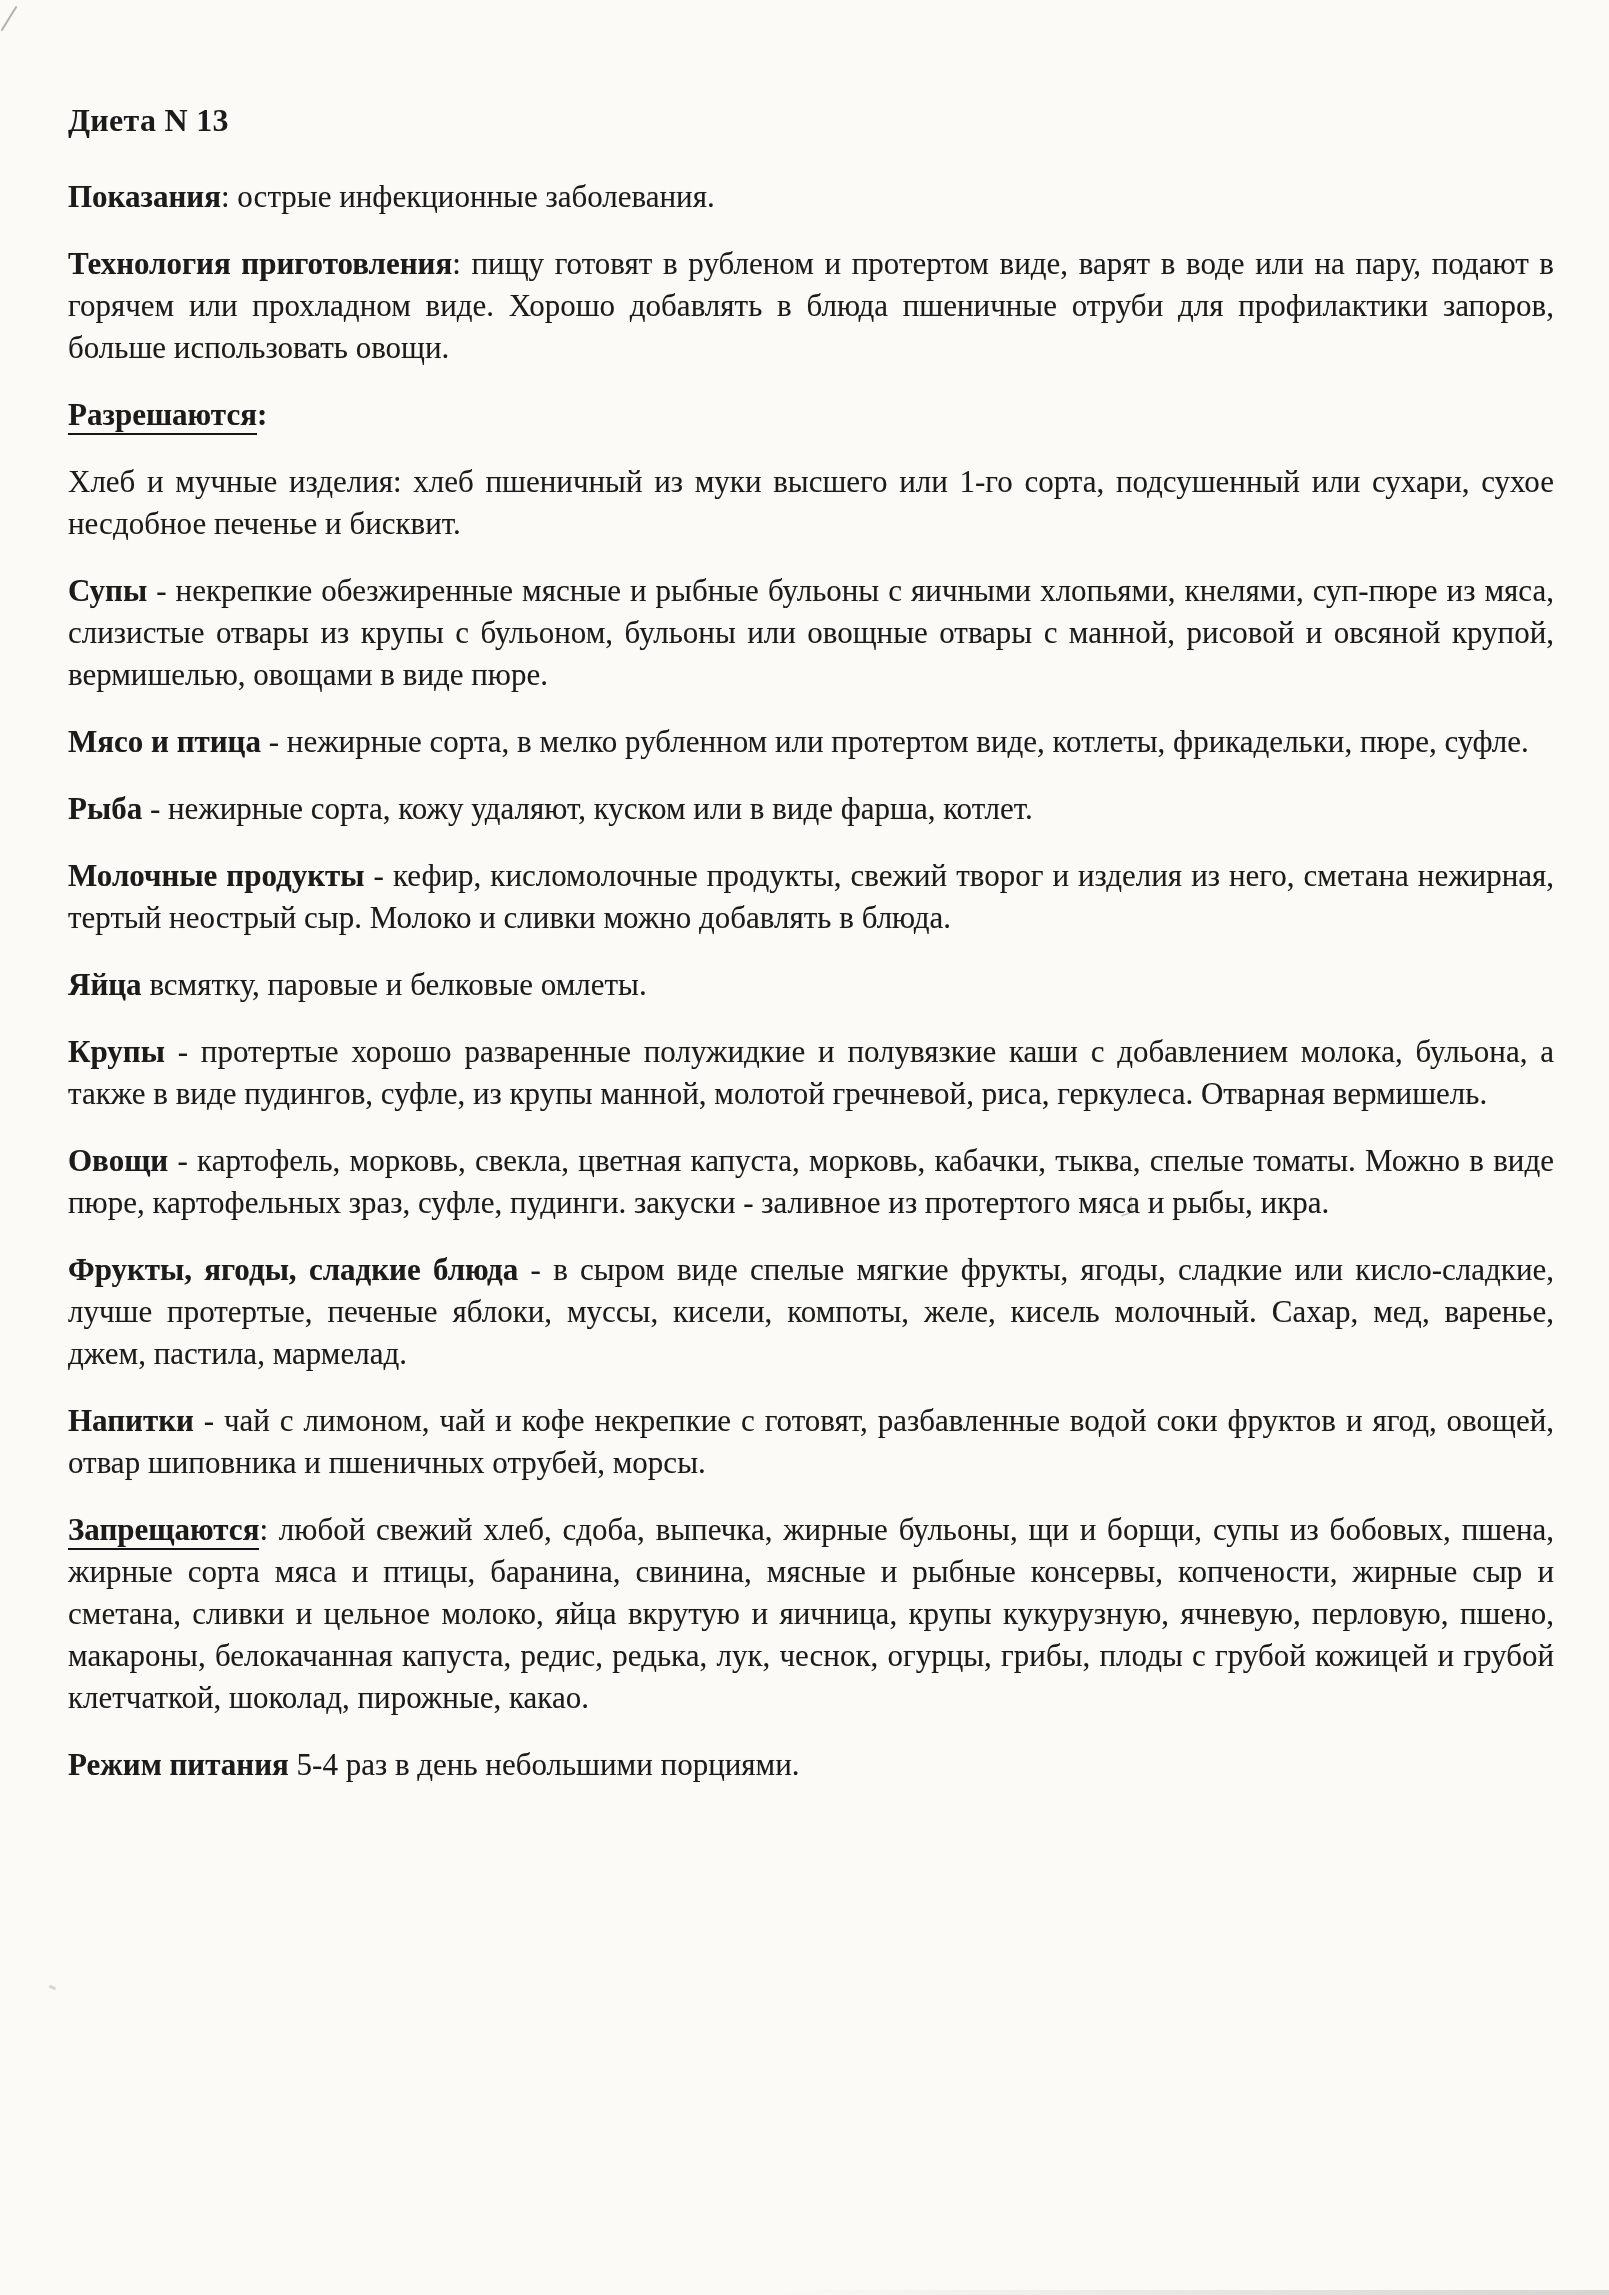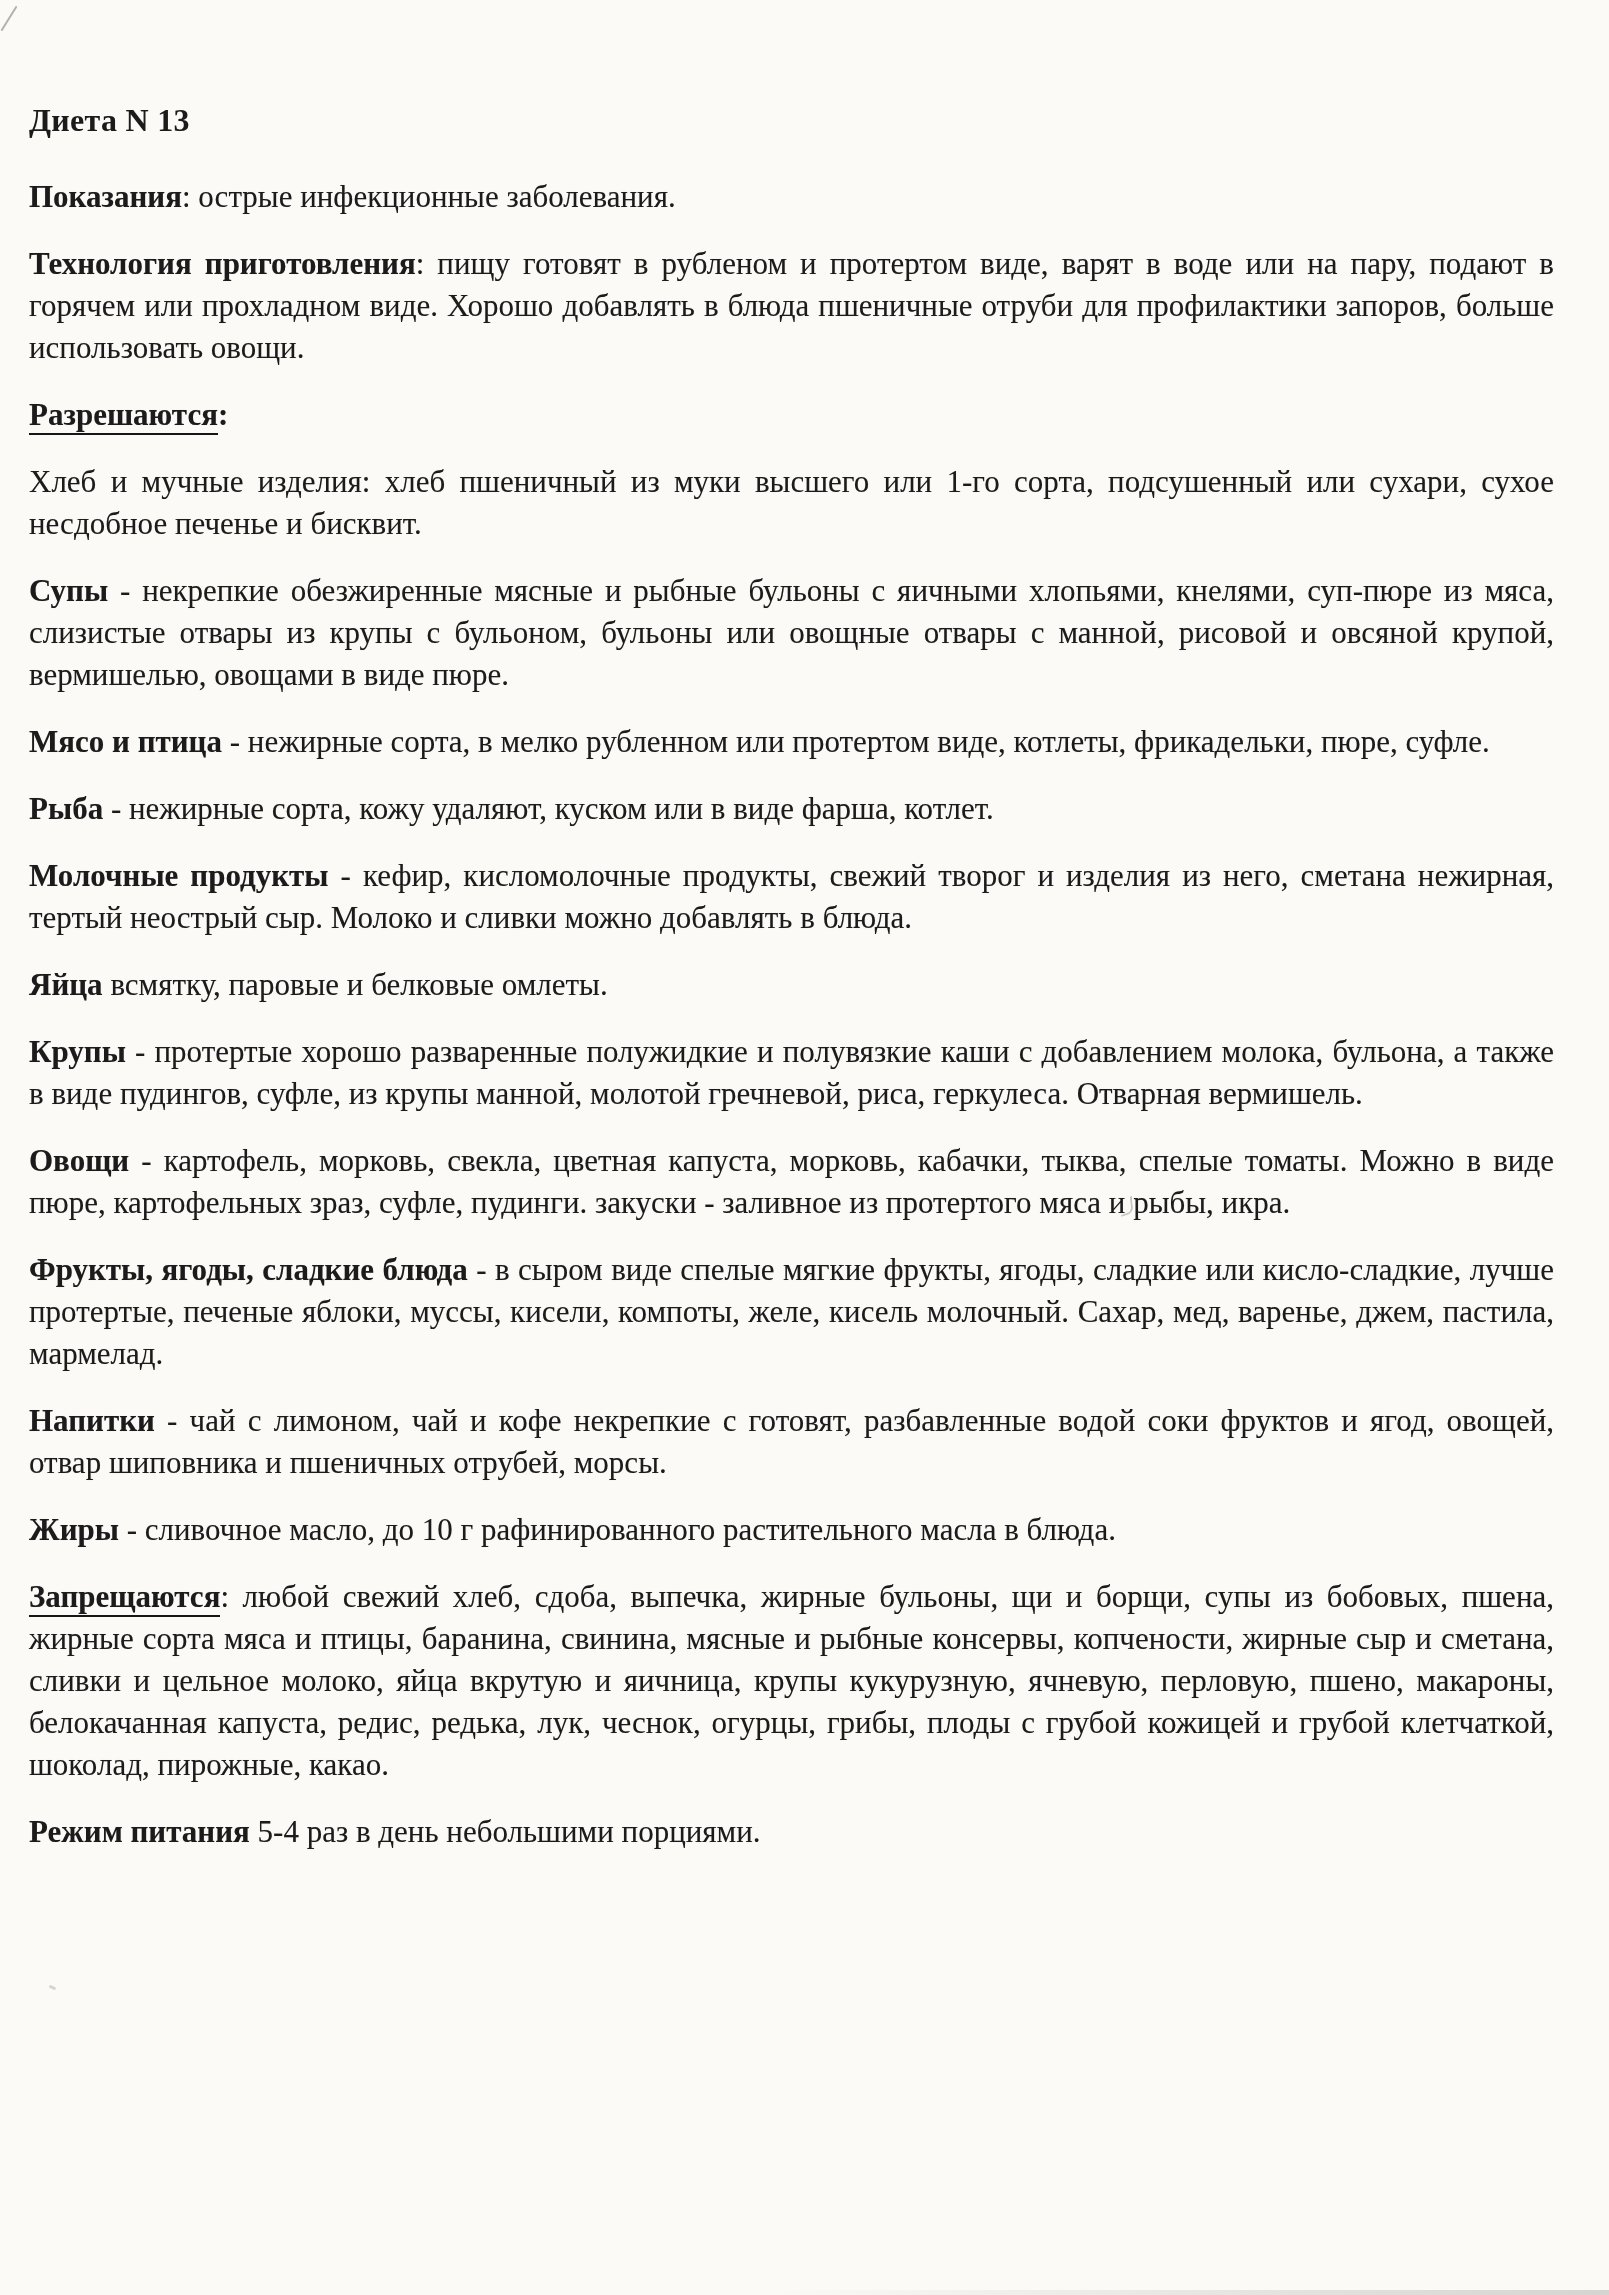--- a/index.html
+++ b/index.html
@@ -9,21 +9,21 @@
     background: #fbfaf7;
     position: relative;
     overflow: hidden;
     font-family: "Liberation Serif", "DejaVu Serif", serif;
     color: #1b1b1b;
   }
   .page {
     box-sizing: border-box;
     width: 1609px;
     height: 2295px;
-    padding: 99px 55px 0 29px;
+    padding: 99px 55px 0 68px;
     position: relative;
     z-index: 1;
   }
   .doc-title {
     font-size: 32px;
     line-height: 42px;
     font-weight: bold;
     margin: 0 0 35px 0;
     letter-spacing: 0.3px;
   }
@@ -99,20 +99,19 @@
   <p class="para"><span class="lead">Яйца</span><span> </span><span>всмятку, паровые и белковые омлеты.</span></p>
 
   <p class="para"><span class="lead">Крупы</span><span> - </span><span>протертые хорошо разваренные полужидкие и полувязкие каши с добавлением молока, бульона, а также в виде пудингов, суфле, из крупы манной, молотой гречневой, риса, геркулеса. Отварная вермишель.</span></p>
 
   <p class="para"><span class="lead">Овощи</span><span> - </span><span>картофель, морковь, свекла, цветная капуста, морковь, кабачки, тыква, спелые томаты. Можно в виде пюре, картофельных зраз, суфле, пудинги. закуски - заливное из протертого мяса и рыбы, икра.</span></p>
 
   <p class="para"><span class="lead">Фрукты, ягоды, сладкие блюда</span><span> - </span><span>в сыром виде спелые мягкие фрукты, ягоды, сладкие или кисло-сладкие, лучше протертые, печеные яблоки, муссы, кисели, компоты, желе, кисель молочный. Сахар, мед, варенье, джем, пастила, мармелад.</span></p>
 
   <p class="para"><span class="lead">Напитки</span><span> - </span><span>чай с лимоном, чай и кофе некрепкие с готовят, разбавленные водой соки фруктов и ягод, овощей, отвар шиповника и пшеничных отрубей, морсы.</span></p>
 
-  <p class="para"><span class="lead">Жиры</span><span> - </span><span>сливочное масло, до 10 г рафинированного растительного масла в блюда.</span></p>
 
   <p class="para"><span class="lead underlined">Запрещаются</span><span>: </span><span>любой свежий хлеб, сдоба, выпечка, жирные бульоны, щи и борщи, супы из бобовых, пшена, жирные сорта мяса и птицы, баранина, свинина, мясные и рыбные консервы, копчености, жирные сыр и сметана, сливки и цельное молоко, яйца вкрутую и яичница, крупы кукурузную, ячневую, перловую, пшено, макароны, белокачанная капуста, редис, редька, лук, чеснок, огурцы, грибы, плоды с грубой кожицей и грубой клетчаткой, шоколад, пирожные, какао.</span></p>
 
   <p class="para"><span class="lead">Режим питания</span><span> </span><span>5-4 раз в день небольшими порциями.</span></p>
 
 </div>
 
 
 </body></html>

